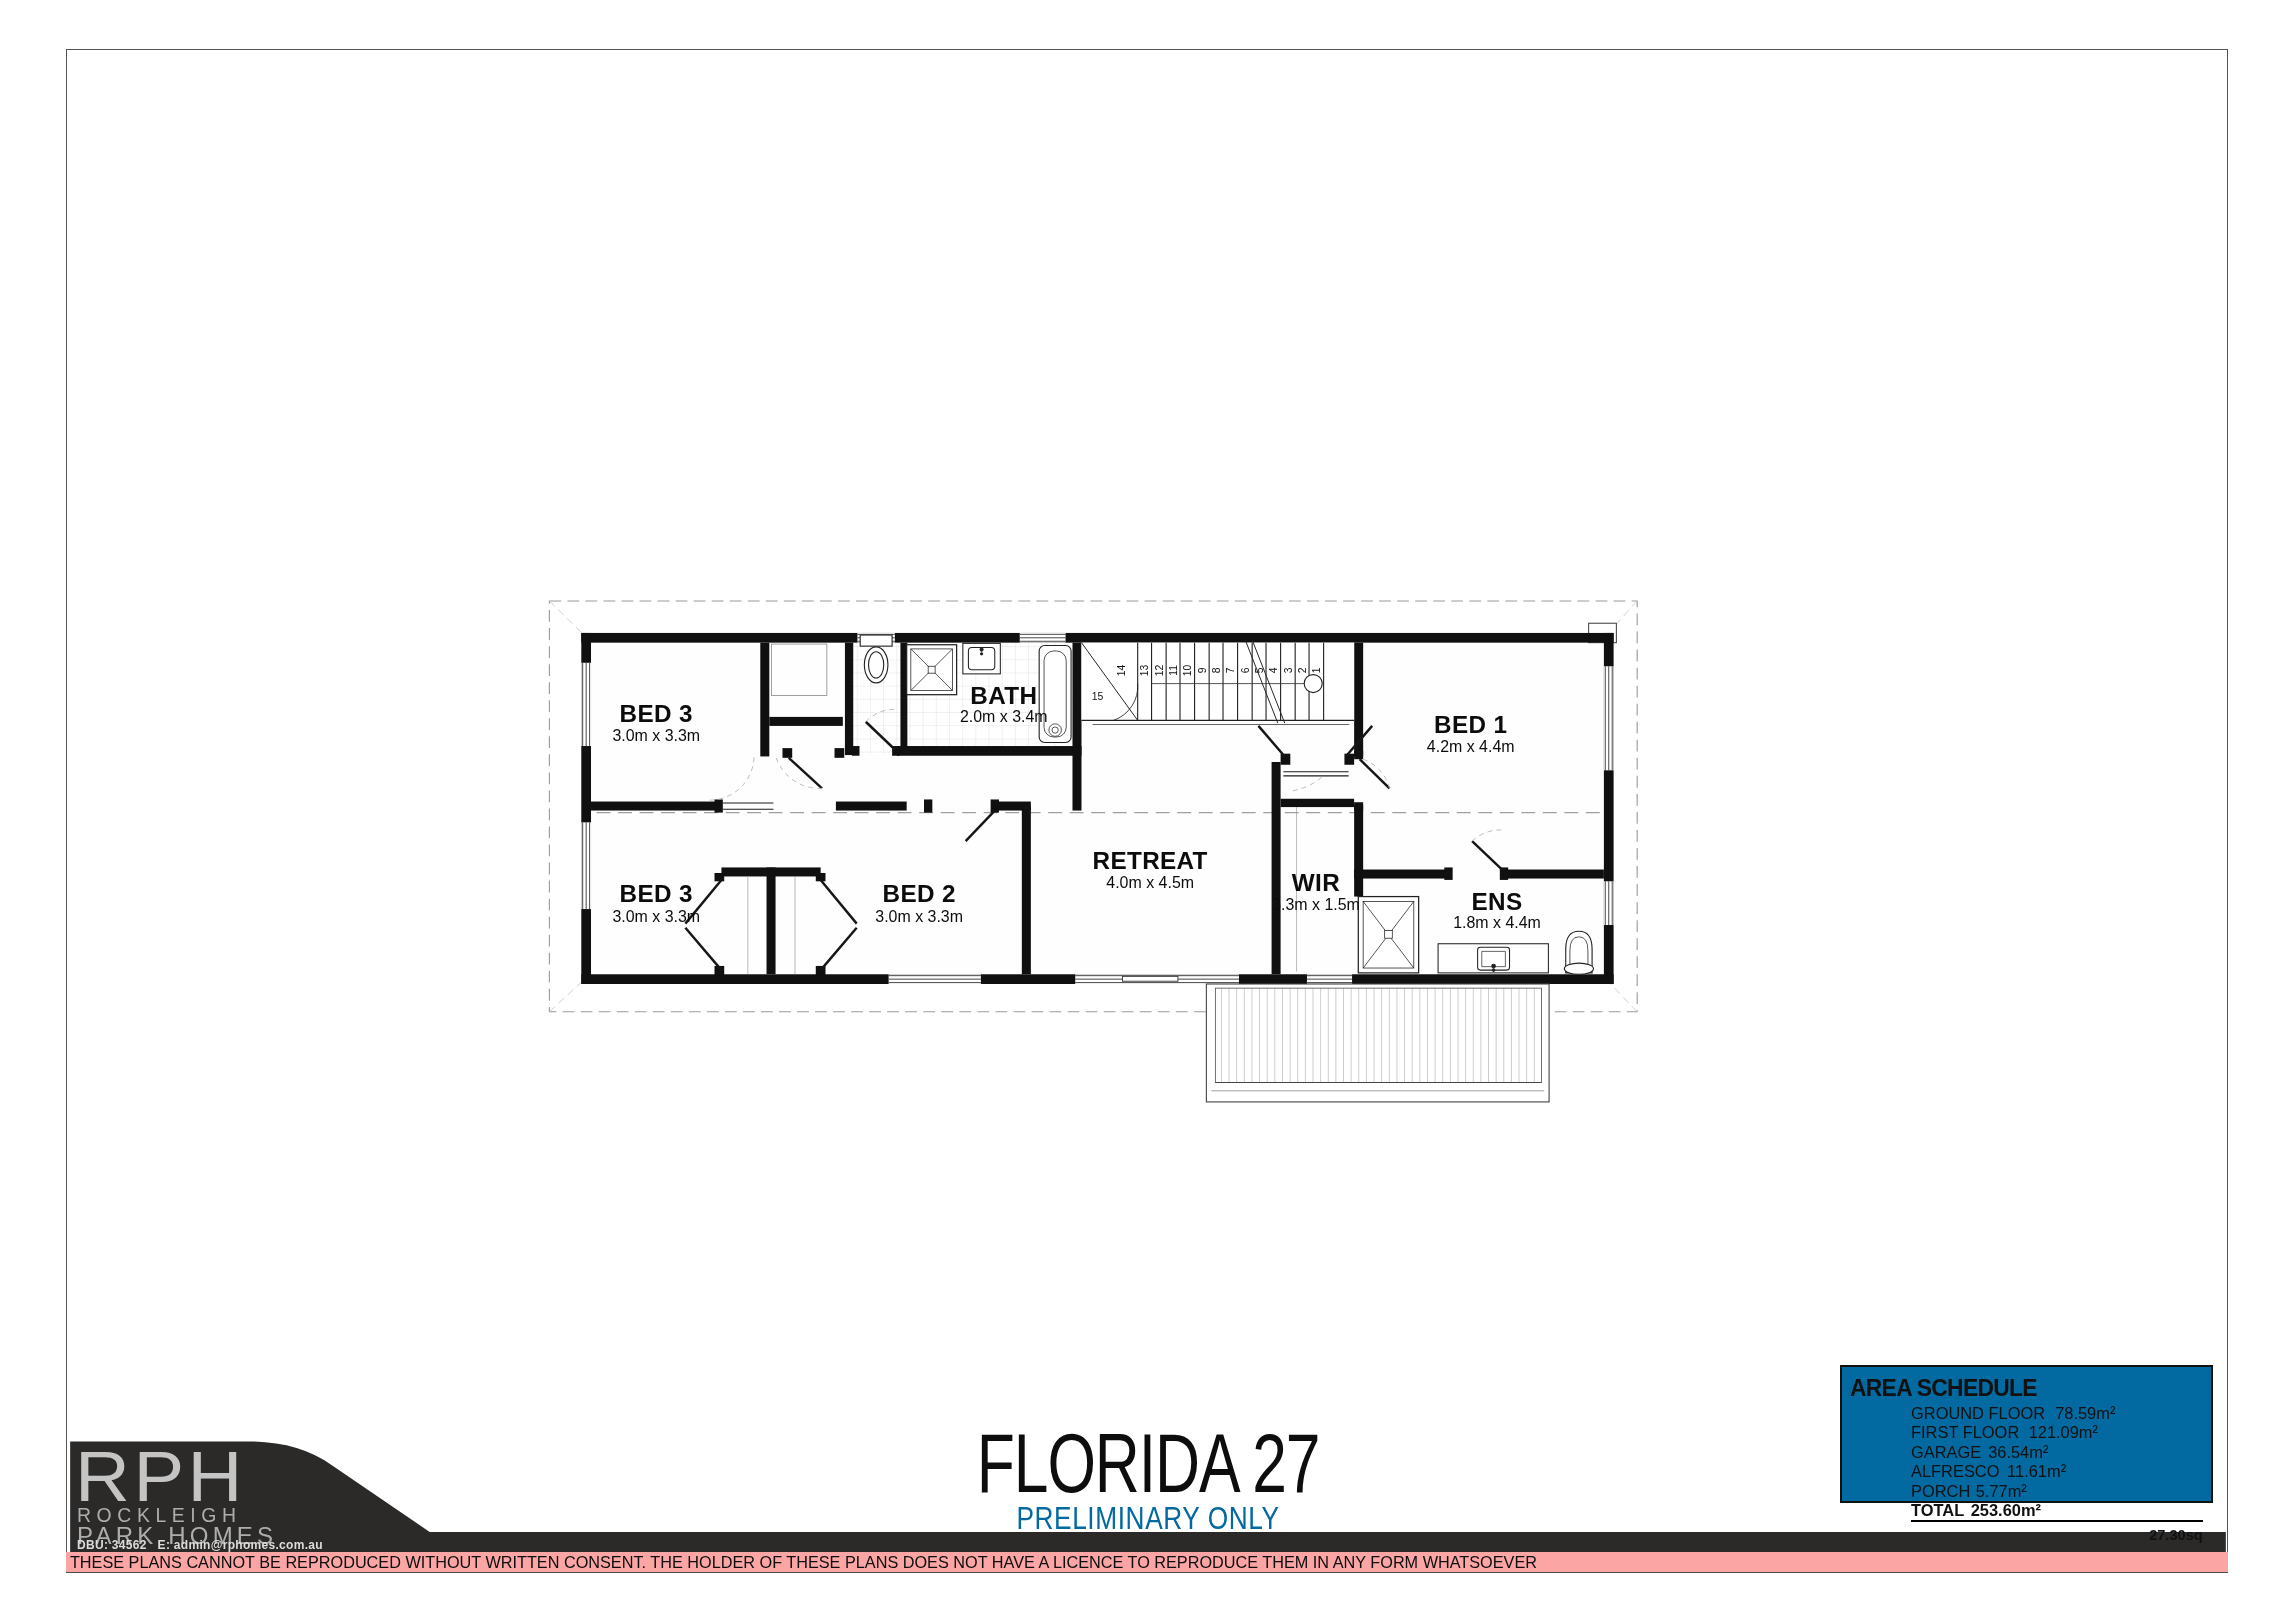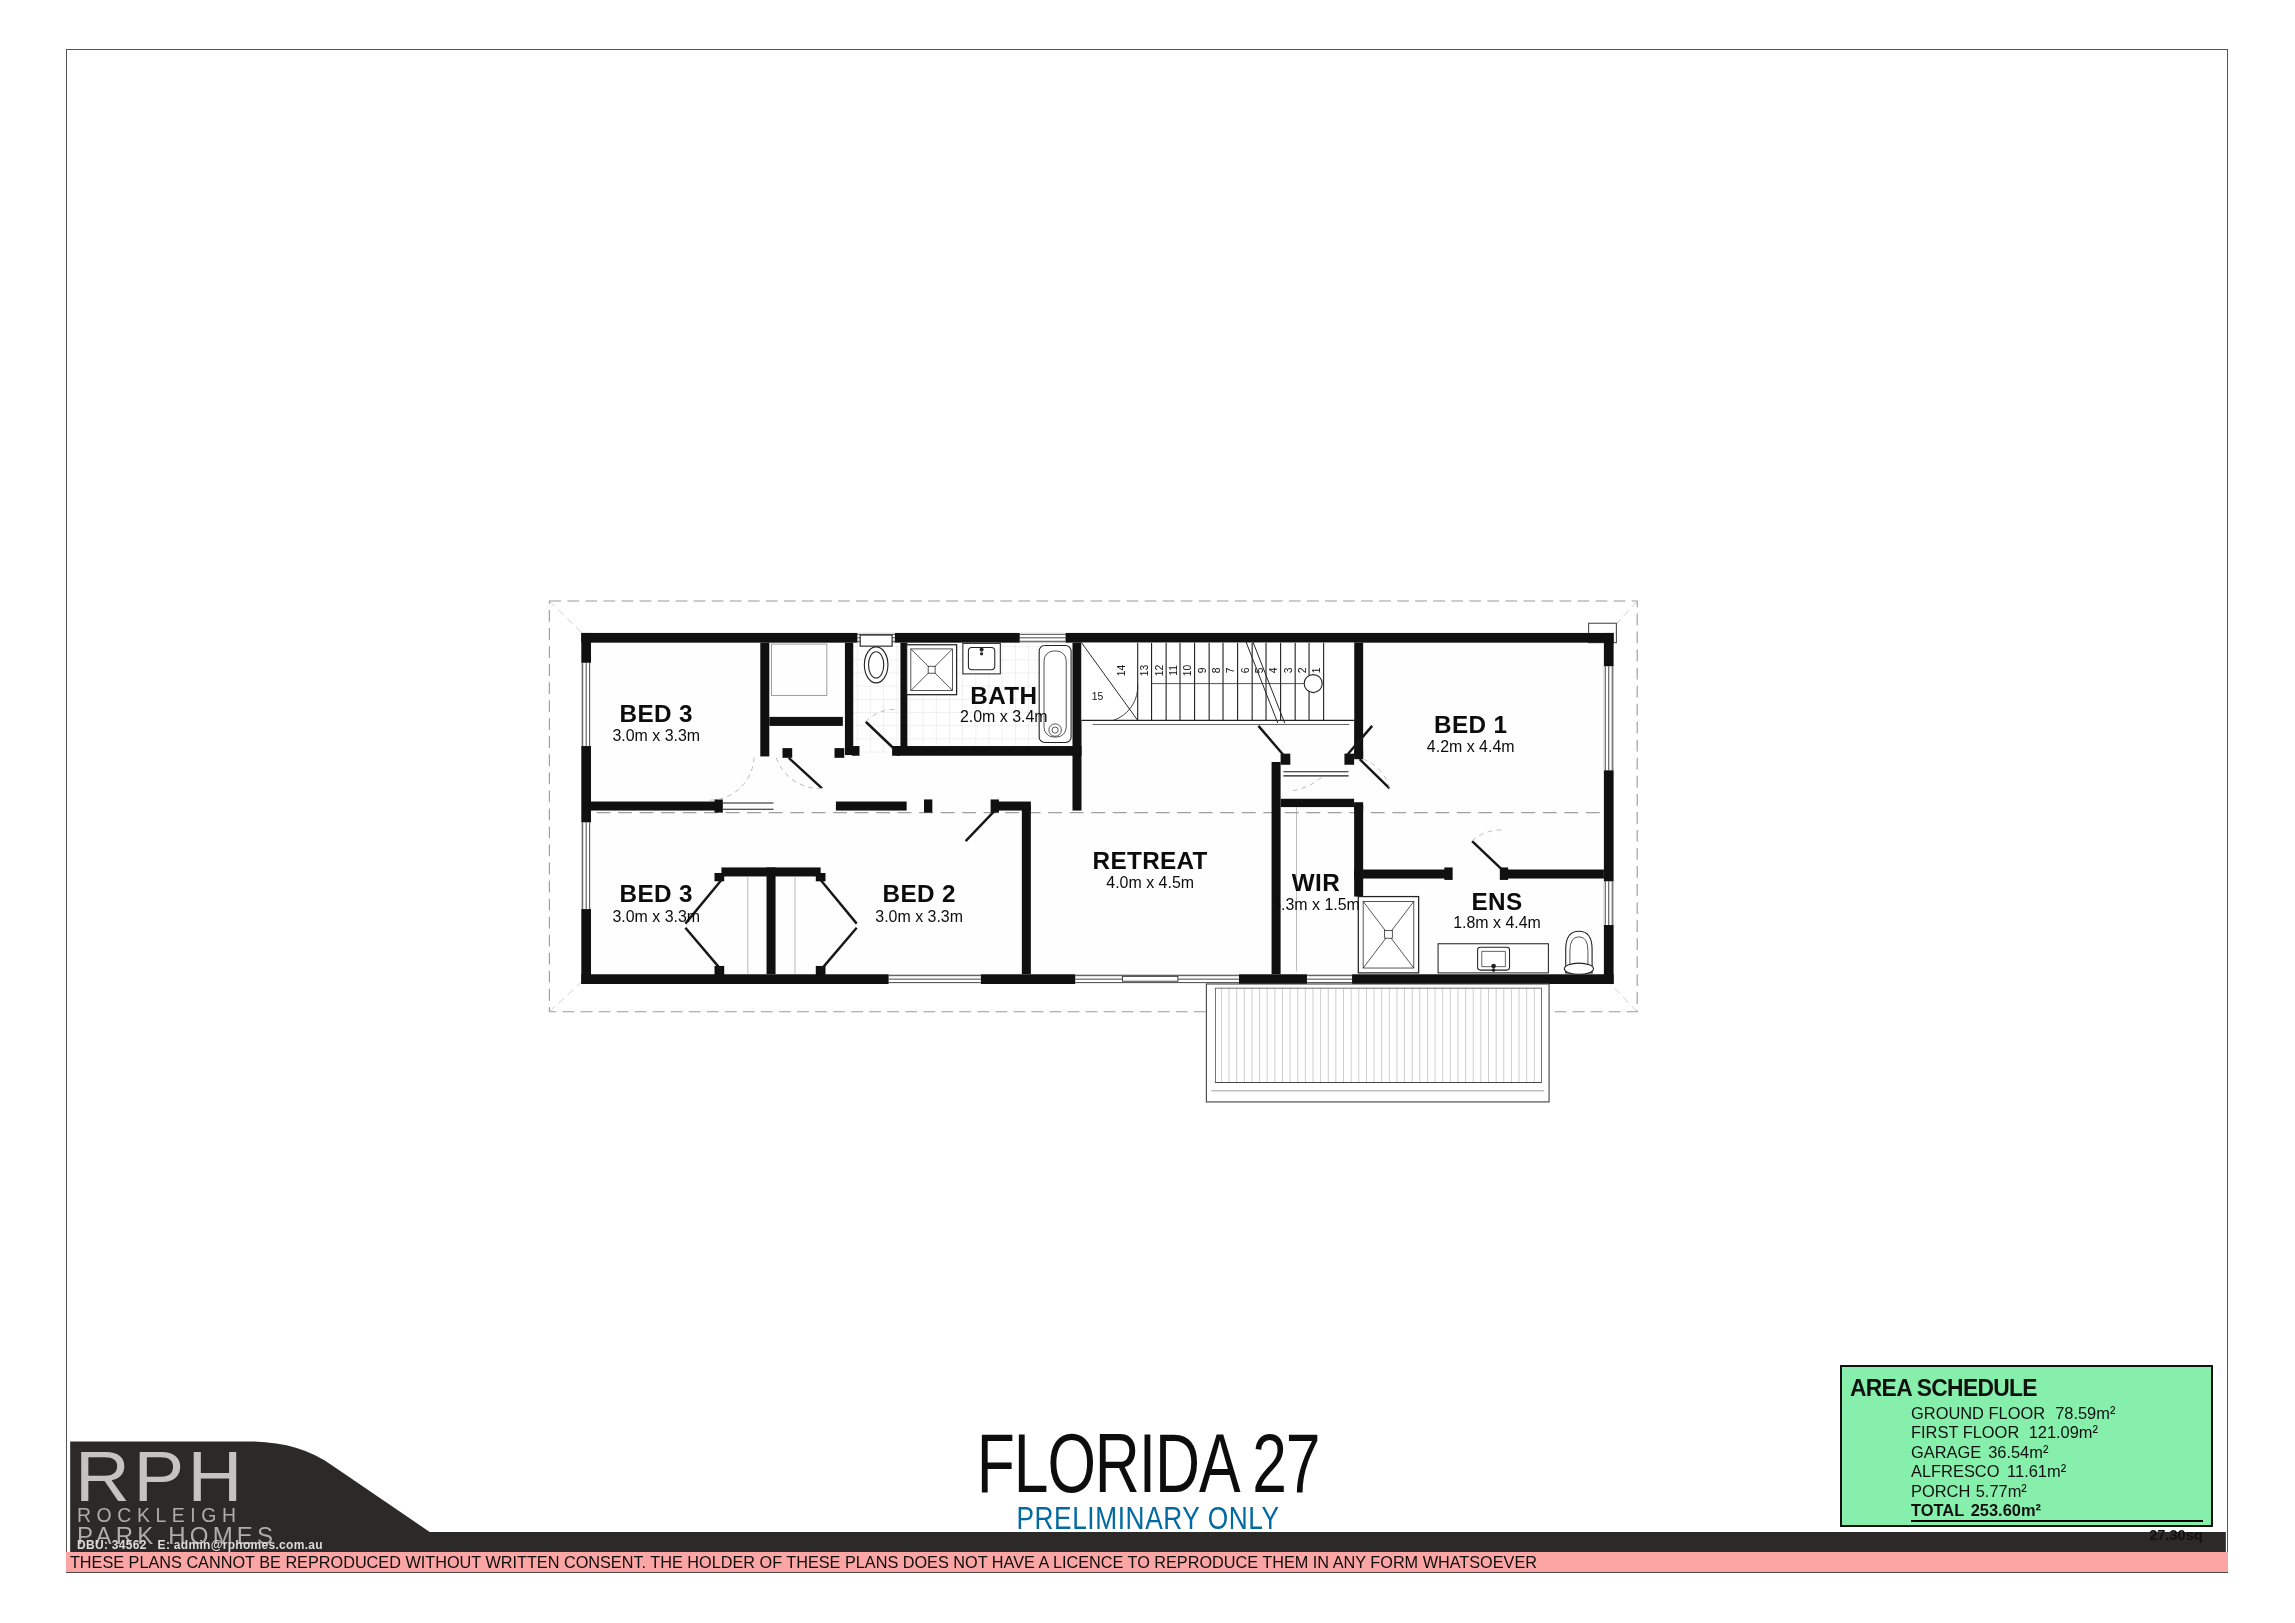--- a/index.html
+++ b/index.html
@@ -26,22 +26,22 @@
        letter-spacing:4.2px;line-height:1;}
   .logo-dbu{position:absolute;left:77px;top:1539px;font-size:12px;color:#dcdcdc;
        letter-spacing:0.3px;white-space:pre;line-height:1;font-weight:bold;}
   
   .disclaimer{position:absolute;left:66px;top:1552px;width:2162px;height:21px;
        background:#fca5a5;border-bottom:1.4px solid #4a4a4a;box-sizing:border-box;
        display:flex;align-items:center;}
   .disclaimer span{font-size:17.3px;color:#0d0d0d;transform:scaleX(0.94);
        transform-origin:left center;padding-left:4.2px;white-space:pre;}
   
-  .area-box{position:absolute;left:1840px;top:1365px;width:373px;height:162px;
-       border:2.1px solid #111;box-sizing:border-box;background:#86efac;}
+  .area-box{position:absolute;left:1840px;top:1365px;width:373px;height:138px;
+       border:2.1px solid #111;box-sizing:border-box;background:#0369a1;}
   .area-title{position:absolute;left:8.3px;top:7px;font-size:24px;font-weight:bold;
        letter-spacing:-0.7px;transform:scaleX(0.95);transform-origin:left top;}
   .area-rows{position:absolute;left:69px;right:8.3px;top:37px;}
   .area-row{display:flex;justify-content:flex-start;font-size:17.3px;height:19.4px;
        line-height:19.4px;}
   .area-row .lbl{transform:scaleX(0.95);transform-origin:left center;white-space:nowrap;}
   .area-row .val{transform:scaleX(0.95);transform-origin:right center;white-space:nowrap;}
   .area-row.total{font-weight:bold;border-bottom:2.1px solid #000;}
   .area-sq{font-size:14.6px;font-weight:bold;text-align:right;padding-top:5px;}
 </style>

